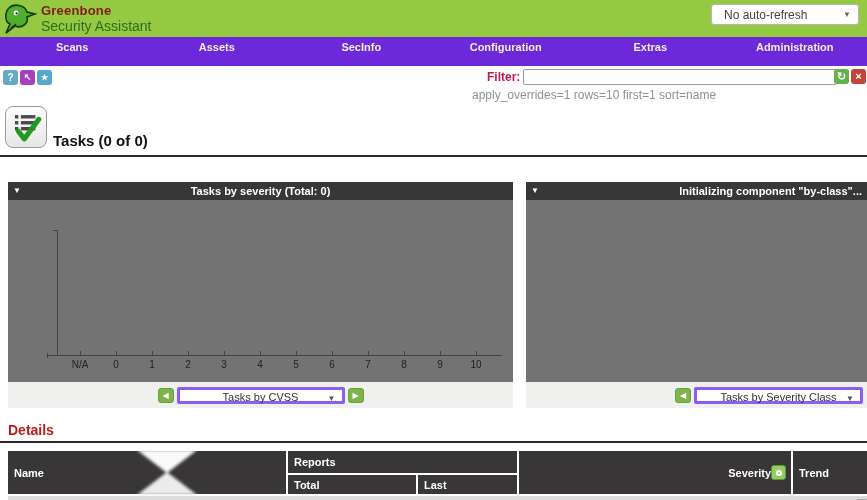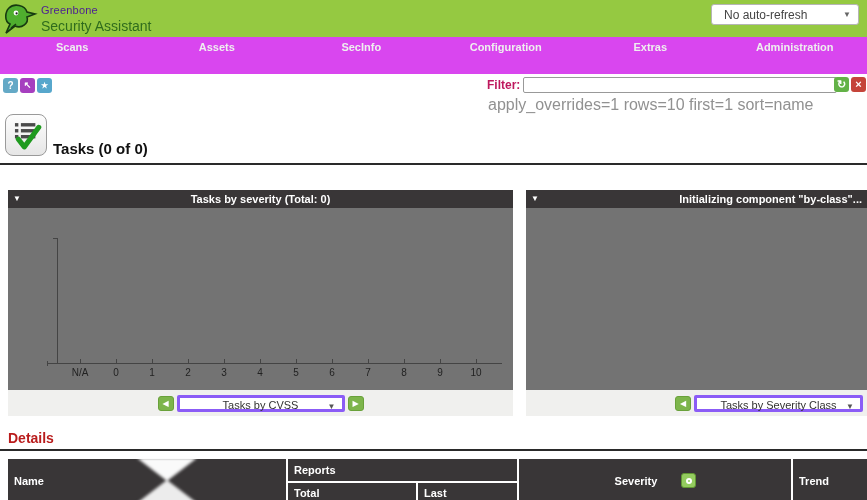--- a/index.html
+++ b/index.html
@@ -9,32 +9,32 @@
     background:#ffffff;
     font-family:"Liberation Sans", sans-serif;
     color:#222;
   }
 
   
   .topbar { height:37px; background:#95c941; position:relative; }
   .brand { display:flex; align-items:flex-start; padding:2px 0 0 2px; }
   .brand svg { margin-top:1px; }
   .brand-text { margin-left:3px; }
-  .brand-title { font-size:11px; font-weight:normal; color:#4c1d95; line-height:17px; letter-spacing:.2px; }
+  .brand-title { font-size:13px; font-weight:bold; color:#7f1d1d; line-height:17px; letter-spacing:.2px; }
   .brand-sub { font-size:14px; color:#2f6c1d; line-height:15px; }
   .refresh-select {
     position:absolute; top:4px; right:8px; width:148px; height:21px;
     background:#fff; border:1px solid #b5b5b5; border-radius:3px;
     display:flex; align-items:center; font-size:12px; color:#444; cursor:pointer;
   }
   .refresh-select .val { margin-left:12px; }
   .refresh-select .caret { margin-left:auto; margin-right:7px; font-size:8px; color:#666; }
 
   
-  .navbar { height:37px; background:#d946ef; display:flex; }
+  .navbar { height:29px; background:#6d28d9; display:flex; }
   .nav-item {
     flex:1; text-align:center; line-height:21px;
     color:#efefef; font-size:11px; font-weight:bold; cursor:pointer;
   }
 
   
   .toolbar { position:relative; height:37px; }
   .mini-icons { position:absolute; left:3px; top:4px; display:flex; gap:2px; }
   .mini-icon {
     width:15px; height:15px; border-radius:3px; color:#fff;
@@ -50,21 +50,21 @@
     border:1px solid #999; border-radius:2px; font-size:11px; padding:0 3px;
     font-family:"Liberation Sans", sans-serif;
   }
   .filter-actions { position:absolute; right:1px; top:3px; display:flex; gap:2px; }
   .act-icon {
     width:15px; height:15px; border-radius:3px; color:#fff; cursor:pointer;
     font-size:11px; font-weight:bold; text-align:center; line-height:14px;
   }
   .bg-refresh { background:#63b247; }
   .bg-close { background:#c5443a; }
-  .applied-filter { position:absolute; left:488px; top:22px; font-size:16px; color:#919191; }
+  .applied-filter { position:absolute; left:472px; top:22px; font-size:12px; color:#919191; }
 
   
   .page-head { position:relative; height:52px; }
   .tasks-icon {
     position:absolute; left:5px; top:3px; width:42px; height:42px;
     background:linear-gradient(#fdfdfd,#e6e6e6);
     border:1px solid #9a9a9a; border-radius:8px;
     display:flex; align-items:center; justify-content:center;
   }
   .page-title { position:absolute; left:53px; top:29px; font-size:15px; font-weight:bold; color:#111; }
@@ -113,21 +113,21 @@
     grid-template-rows:22px 19px; gap:2px; background:#fff;
   }
   .th {
     background:#393637; color:#fff; font-size:11px; font-weight:bold;
     padding-left:6px; display:flex; align-items:center; cursor:pointer;
   }
   .cell-name { grid-row:1/3; grid-column:1; }
   .cell-reports { grid-column:2/4; grid-row:1; }
   .cell-total { grid-column:2; grid-row:2; }
   .cell-last { grid-column:3; grid-row:2; }
-  .cell-severity { grid-row:1/3; grid-column:4; justify-content:center; padding-right:5px;gap:24px; }
+  .cell-severity { grid-row:1/3; grid-column:4; justify-content:flex-end; padding-right:5px; }
   .cell-trend { grid-row:1/3; grid-column:5; }
   .sev-icon {
     width:15px; height:15px; background:#94cc5f; border:1px solid #619733; border-radius:3px;
     display:flex; align-items:center; justify-content:center; cursor:pointer;
   }
   .sev-icon .ring { width:6px; height:6px; border:2px solid #fff; border-radius:50%; }
 
   
   .glitch { position:absolute; left:127px; top:-1px; width:64px; height:45px; filter:blur(1.6px); pointer-events:none; }
   .glitch .t1 {

